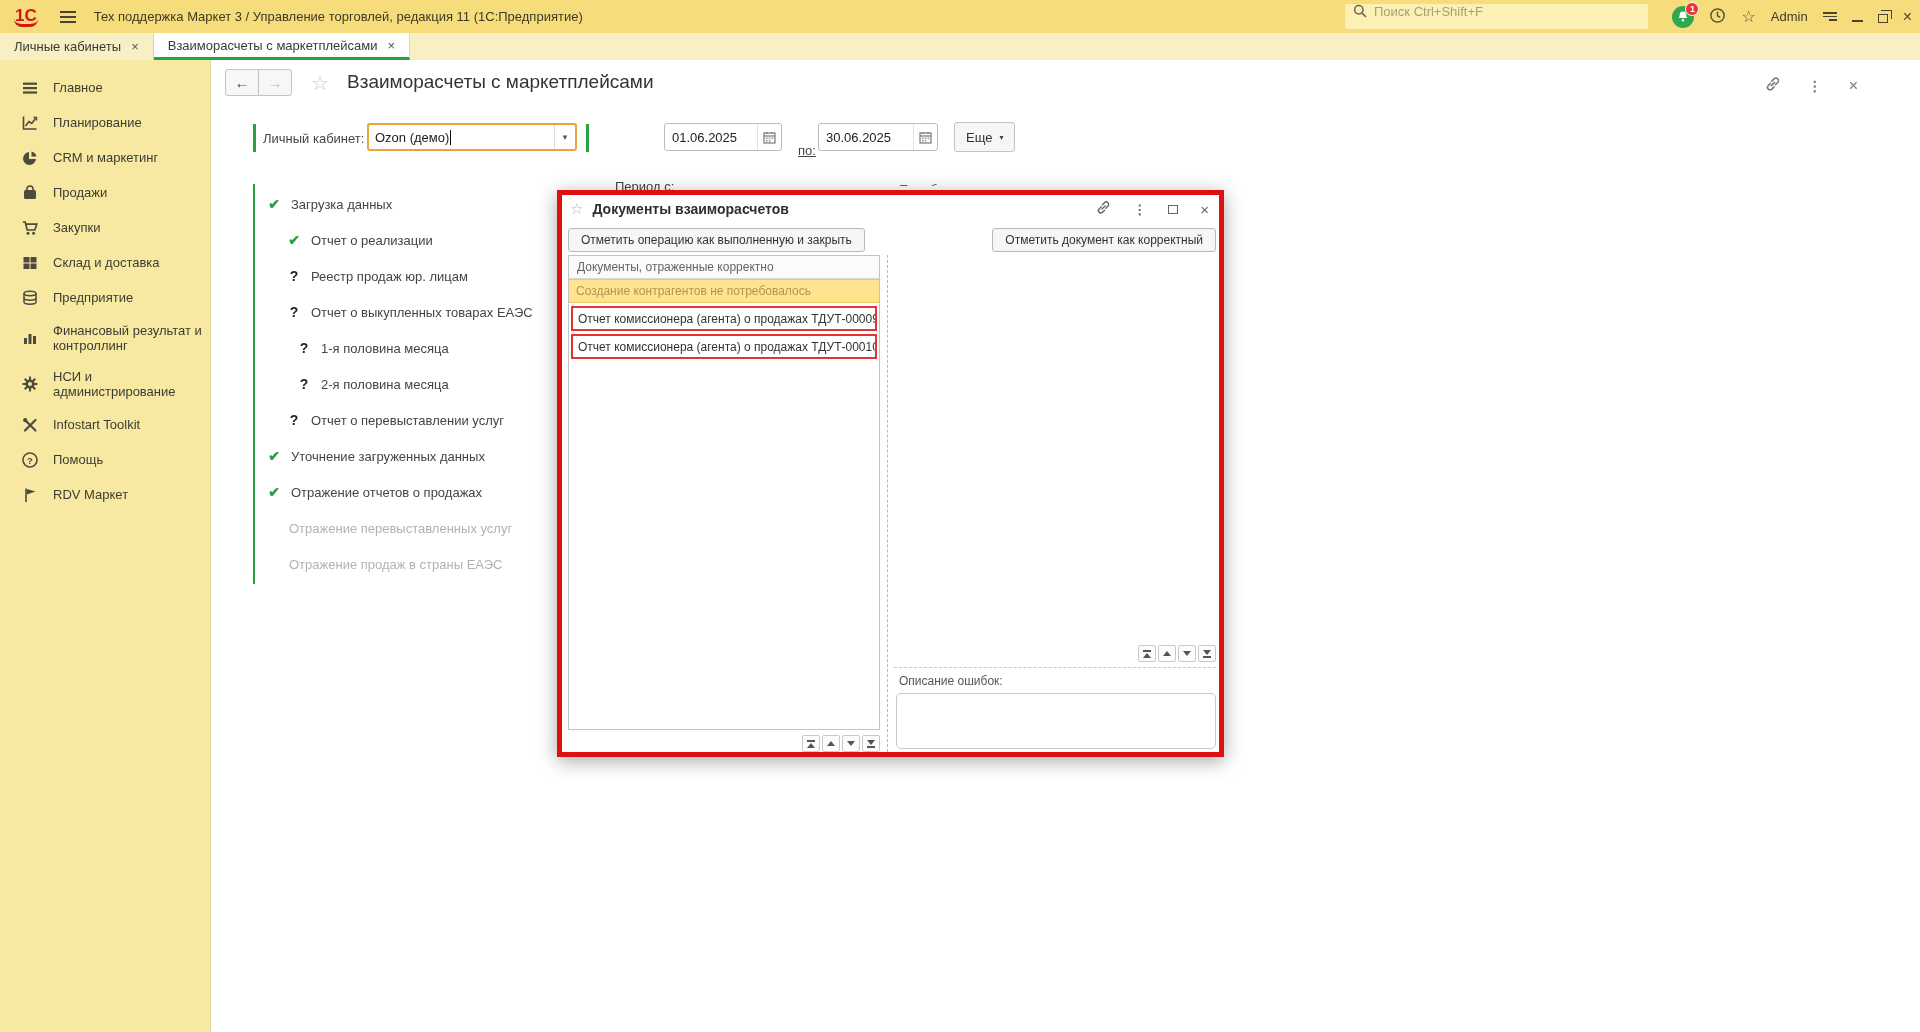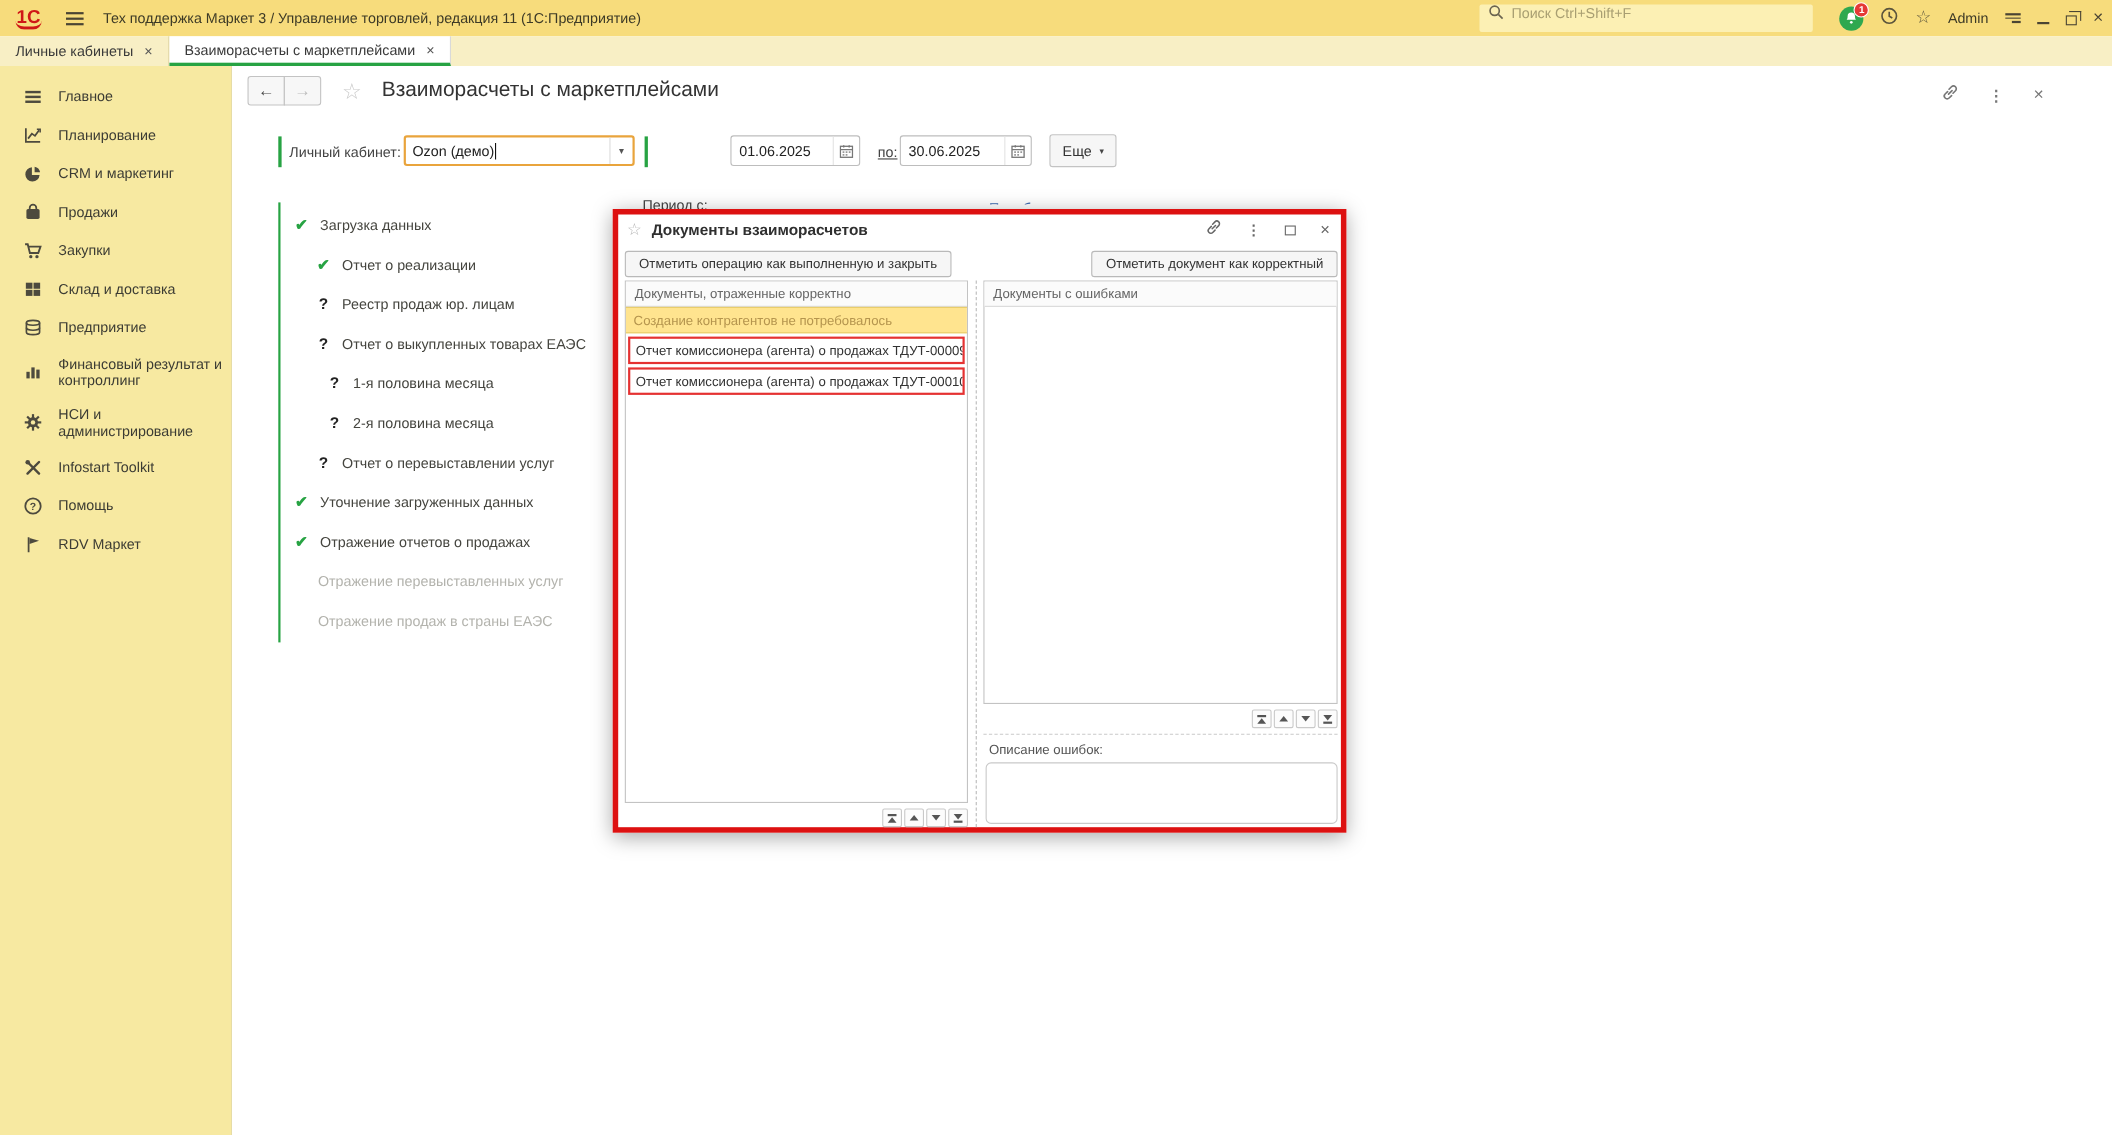--- a/index.html
+++ b/index.html
@@ -318,39 +318,39 @@
   </div>
 
   <div class="grp-bar" style="left:42px; top:64px; height:28px;"></div>
   <div class="flabel" style="left:52px; top:71px;">Личный кабинет:</div>
   <div class="combo">
     <span class="combo-text">Ozon (демо)</span>
     <span class="caret-bar"></span>
     <span class="combo-dd">▾</span>
   </div>
   <div class="grp-bar" style="left:375px; top:64px; height:28px;"></div>
-  <div class="flabel" style="left:373px; top:71px;margin-top:48px;">Период с:</div>
+  <div class="flabel" style="left:404px; top:71px;margin-top:48px;">Период с:</div>
   <div class="date-field" style="left:453px; width:118px;">
     <input value="01.06.2025" style="">
     <span class="cal-btn">
       <svg width="13" height="13" viewBox="0 0 13 13">
           <rect x="1" y="2" width="11" height="10" fill="none" stroke="#777" stroke-width="1.2"></rect>
           <path d="M1 5 H12" stroke="#777" stroke-width="1.2"></path>
           <path d="M4 1 V3 M9 1 V3" stroke="#777" stroke-width="1.2"></path>
           <g fill="#999">
             <rect x="3" y="6.5" width="1.6" height="1.6"></rect>
             <rect x="5.8" y="6.5" width="1.6" height="1.6"></rect>
             <rect x="8.6" y="6.5" width="1.6" height="1.6"></rect>
             <rect x="3" y="9" width="1.6" height="1.6"></rect>
             <rect x="5.8" y="9" width="1.6" height="1.6"></rect>
           </g>
         </svg>
     </span>
   </div>
-  <div class="flabel" style="left:587px; top:71px;text-decoration:underline;">по:</div>
+  <div class="flabel" style="left:587px; top:83px;text-decoration:underline;">по:</div>
   <div class="date-field" style="left:607px; width:120px;">
     <input value="30.06.2025" style="">
     <span class="cal-btn">
       <svg width="13" height="13" viewBox="0 0 13 13">
           <rect x="1" y="2" width="11" height="10" fill="none" stroke="#777" stroke-width="1.2"></rect>
           <path d="M1 5 H12" stroke="#777" stroke-width="1.2"></path>
           <path d="M4 1 V3 M9 1 V3" stroke="#777" stroke-width="1.2"></path>
           <g fill="#999">
             <rect x="3" y="6.5" width="1.6" height="1.6"></rect>
             <rect x="5.8" y="6.5" width="1.6" height="1.6"></rect>
@@ -434,23 +434,20 @@
 
   <div class="panel panel-left">
     <div class="panel-header">Документы, отраженные корректно</div>
     <div>
         <div class="doc-row info">Создание контрагентов не потребовалось</div>
         <div class="doc-row alert">Отчет комиссионера (агента) о продажах ТДУТ-000099 от 30....</div>
         <div class="doc-row alert">Отчет комиссионера (агента) о продажах ТДУТ-000100 от 30....</div>
       </div>
   </div>
   <div class="splitter-v"></div>
-  <div class="panel panel-right">
-    <div class="panel-header">Документы с ошибками</div>
-  </div>
 
   <div class="move-group right">
     <button class="move-btn">
         <span class="mbar"></span>
         <span class="tri-up"></span>
       </button>
     <button class="move-btn">
         <span class="tri-up"></span>
       </button>
     <button class="move-btn">

